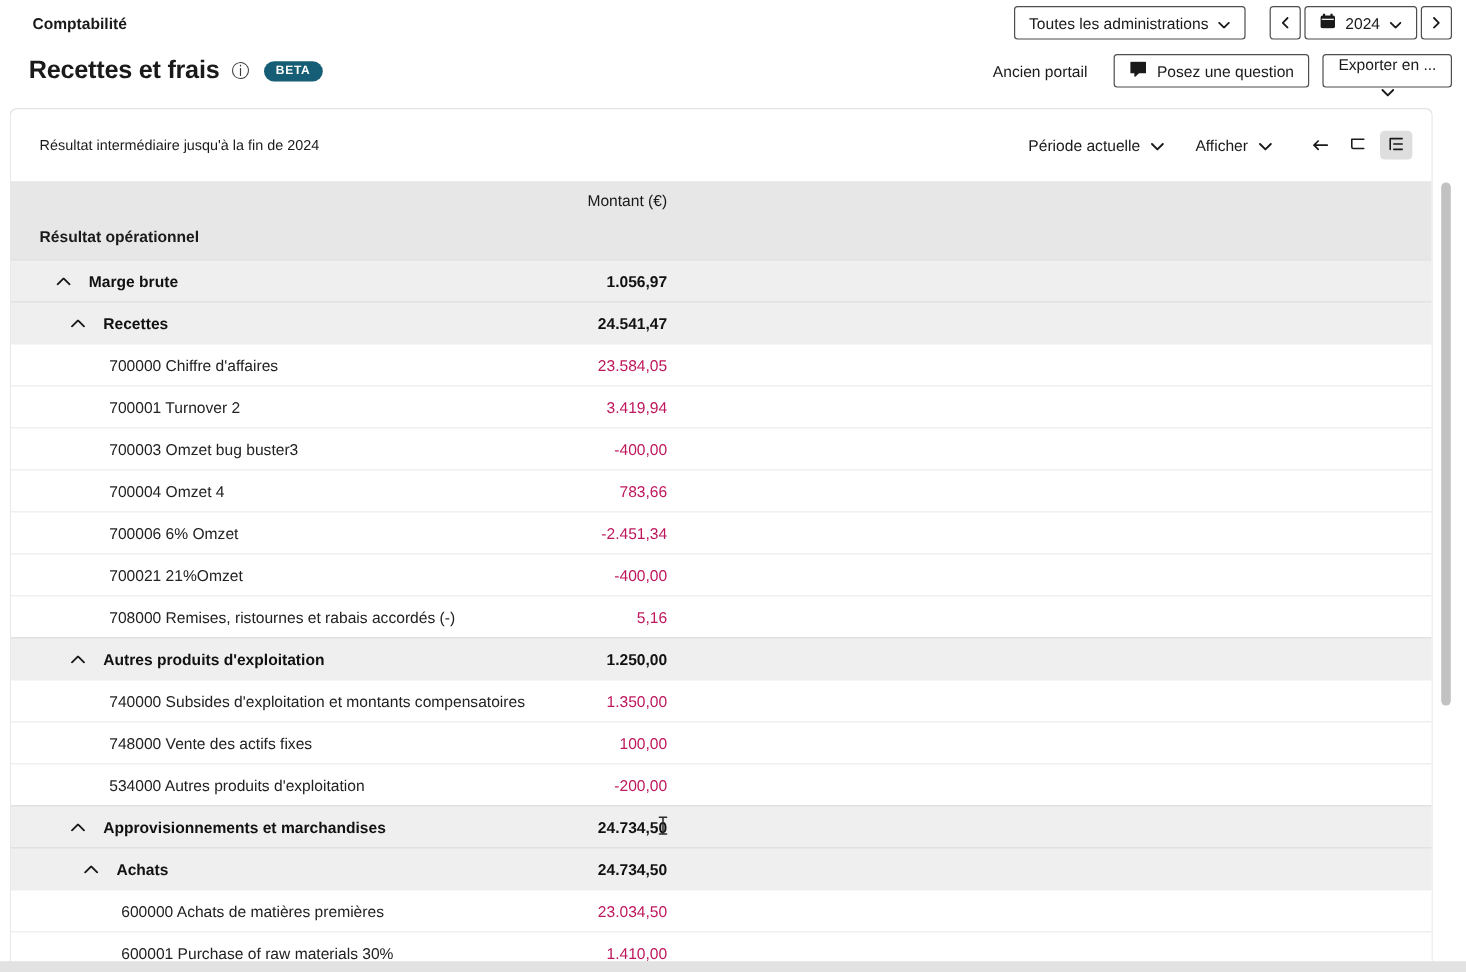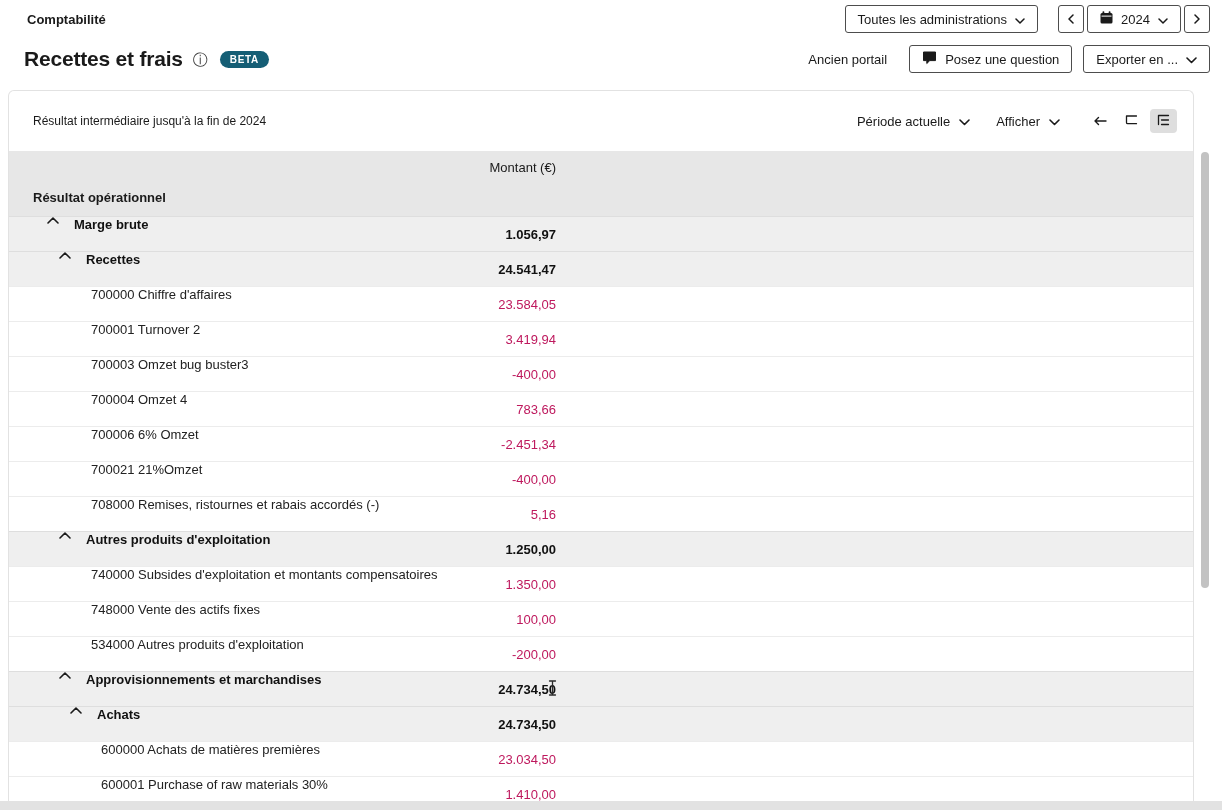--- a/index.html
+++ b/index.html
@@ -40,21 +40,21 @@
   .icon-btn { width: 27px; height: 24px; display: flex; align-items: center;
     justify-content: center; border-radius: 4px; cursor: pointer; background: transparent; border: none; }
   .icon-btn.active { background: #dedede; }
 
   
   .thead { position: relative; height: 65px; background: #e7e7e7; }
   .amt-head { position: absolute; top: 9px; left: 0; width: 547px; text-align: right;
     font-size: 13px; color: #1a1a1a; }
   .section-head { position: absolute; left: 24px; bottom: 11px; font-size: 13px; font-weight: 700; }
 
-  .row { position: relative; height: 35px; display: flex; font-size: 13px; }
+  .row { position: relative; height: 35px; display: flex; align-items: center; font-size: 13px; }
   .row.group { background: #efefef; border-top: 1px solid #dedede; }
   .row.account { background: #fff; border-top: 1px solid #ececec; }
   .chev { display: inline-flex; margin-right: 15px; cursor: pointer; }
   .lbl { color: #222; white-space: nowrap; }
   .group .lbl { font-weight: 700; color: #111; }
   .amt { position: absolute; left: 0; top: 0; height: 100%; width: 547px;
     display: flex; align-items: center; justify-content: flex-end; }
   .group-amt { font-weight: 700; color: #111; }
   .link-amt { color: #be185d; cursor: pointer; }
   .g1 { padding-left: 38px; }
@@ -128,21 +128,21 @@
     <div class="title-actions">
       <span class="plain-link">Ancien portail</span>
       <button class="btn">
         <span>
           <svg width="15" height="14" viewBox="0 0 15 14">
               <path d="M1.5 1h12v8.6H7.8l-3 2.9v-2.9H1.5z" fill="#1a1a1a" stroke="#1a1a1a" stroke-width="1" stroke-linejoin="round"></path>
             </svg>
         </span>
         <span>Posez une question</span>
       </button>
-      <button class="btn" style="">
+      <button class="btn" style="flex-direction:column;">
         <span>Exporter en ...</span>
         <span>
           <svg width="11" height="7" viewBox="0 0 11 7">
               <path d="M1 1l4.5 4.5L10 1" fill="none" stroke="#1a1a1a" stroke-width="1.6" stroke-linecap="round" stroke-linejoin="round"></path>
             </svg>
         </span>
       </button>
     </div>
   </div>
 

